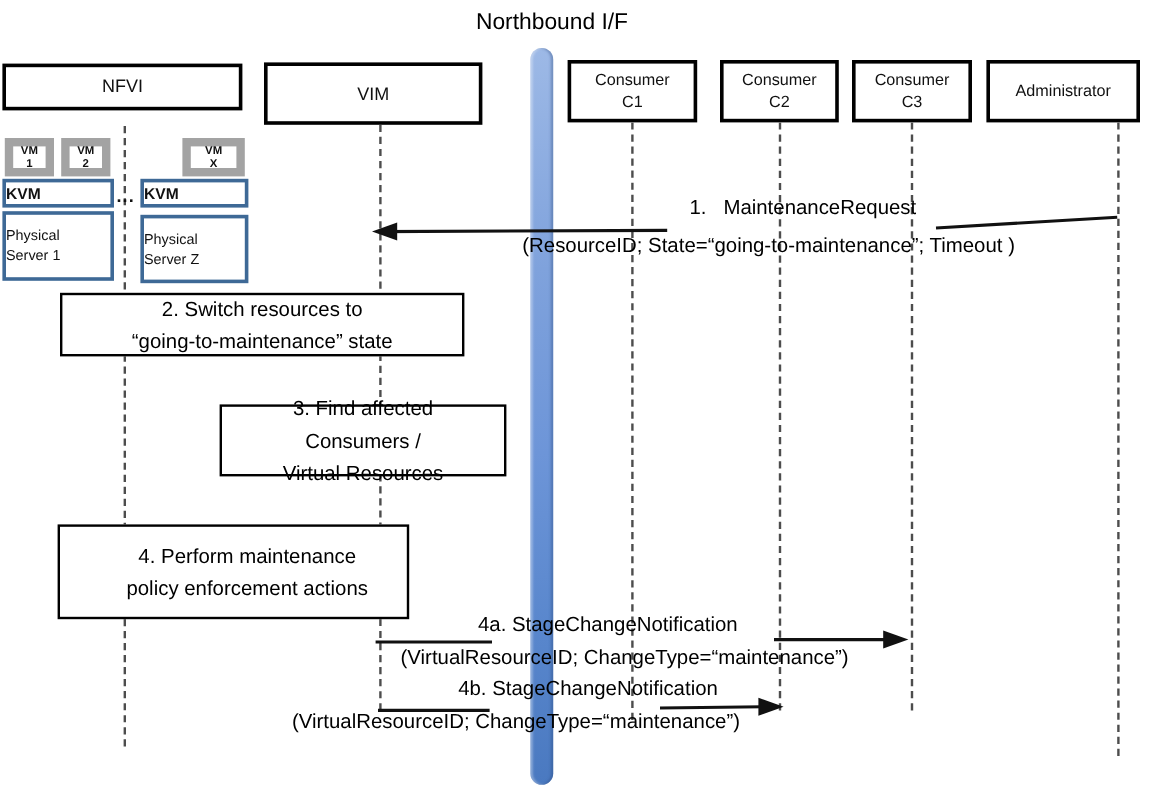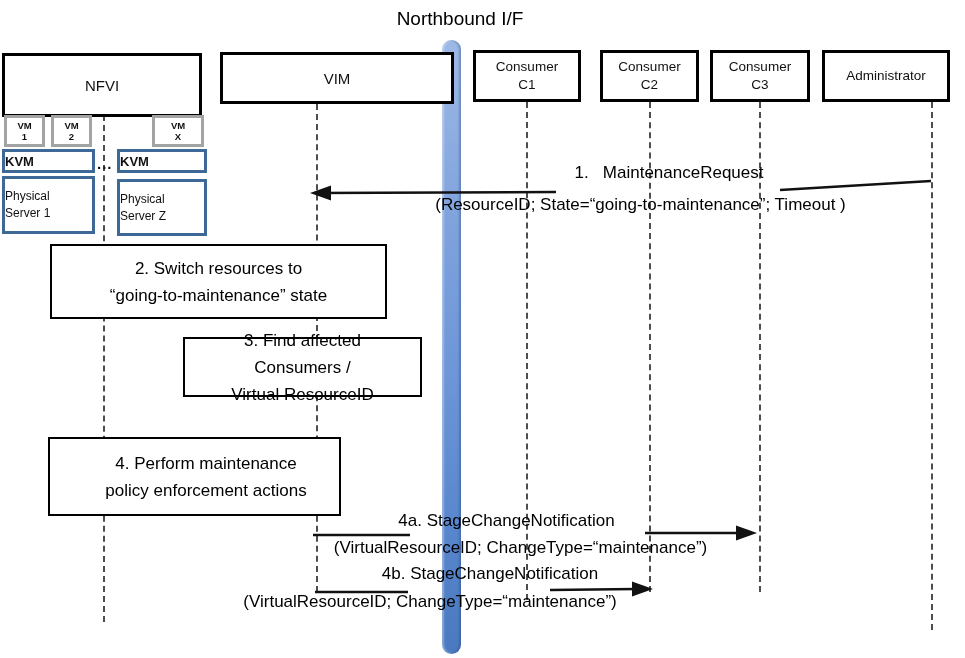--- a/index.html
+++ b/index.html
@@ -22,21 +22,21 @@
   }
   
   .actor {
     position:absolute; background:#fff; border:3px solid #000;
     display:flex; flex-direction:column; align-items:center; justify-content:center;
     text-align:center; font-size:15px; line-height:19px; box-sizing:border-box;
   }
   .actor.small { font-size:13.5px; line-height:18px; }
   
   .vmbox {
-    position:absolute; background:#fff; border:3px solid #a3a3a3; box-sizing:border-box;
+    position:absolute; background:#fff; border:7px solid #a3a3a3; box-sizing:border-box;
     display:flex; flex-direction:column; align-items:center; justify-content:center;
     font-size:9.5px; font-weight:700; line-height:11px; text-align:right;
   }
   .bluebox {
     position:absolute; background:#fff; border:3px solid #3e6996; box-sizing:border-box;
     display:flex; flex-direction:column; align-items:flex-start; justify-content:center;
     text-align:center; font-weight:700;
   }
   .kvm { font-size:13px; }
   .ps  { font-size:12px; line-height:17px; font-weight:400; }
@@ -61,24 +61,24 @@
 
   <div class="lifeline" style="left:103px; top:105px; height:517px;"></div>
   <div class="lifeline" style="left:316px; top:104px; height:488px;"></div>
   <div class="lifeline" style="left:526px; top:102px; height:498px;"></div>
   <div class="lifeline" style="left:649px; top:102px; height:490px;"></div>
   <div class="lifeline" style="left:759px; top:102px; height:490px;"></div>
   <div class="lifeline" style="left:931px; top:102px; height:528px;"></div>
 
   <div class="ifbar"></div>
 
-  <div class="actor" style="left:2px; top:53px; width:200px; height:64px;">
+  <div class="actor" style="left:2px; top:53px; width:200px; height:39px;">
     <span>NFVI</span>
   </div>
-  <div class="actor" style="left:220px; top:52px; width:234px; height:52px;">
+  <div class="actor" style="left:220px; top:52px; width:182px; height:52px;">
     <span>VIM</span>
   </div>
   <div class="actor small" style="left:473px; top:50px; width:108px; height:52px;">
     <span>Consumer</span>
     <span>C1</span>
   </div>
   <div class="actor small" style="left:600px; top:50px; width:99px; height:52px;">
     <span>Consumer</span>
     <span>C2</span>
   </div>
@@ -113,28 +113,28 @@
   </div>
   <div class="bluebox ps" style="left:2px; top:176px; width:93px; height:58px;">
     <span>Physical</span>
     <span>Server 1</span>
   </div>
   <div class="bluebox ps" style="left:117px; top:179px; width:90px; height:57px;">
     <span>Physical</span>
     <span>Server Z</span>
   </div>
 
-  <div class="stepbox" style="left:50px; top:244px; width:337px; height:75px;">
+  <div class="stepbox" style="left:50px; top:244px; width:337px; height:53px;">
     <span>2. Switch resources to</span>
     <span>“going-to-maintenance” state</span>
   </div>
   <div class="stepbox" style="left:183px; top:337px; width:239px; height:60px;justify-content:center;">
     <span>3. Find affected</span>
     <span>Consumers /</span>
-    <span>Virtual ResourceID</span>
+    <span>Virtual Resources</span>
   </div>
   <div class="stepbox" style="left:48px; top:437px; width:293px; height:79px;padding-left:23px;">
     <span>4. Perform maintenance</span>
     <span>policy enforcement actions</span>
   </div>
 
   <div class="msg" style="left:444px; top:162px; width:450px;">1.   MaintenanceRequest</div>
   <div class="msg" style="left:368px; top:194px; width:545px;">(ResourceID; State=“going-to-maintenance”; Timeout )</div>
 
   <div class="msg" style="left:384px; top:510px; width:245px;">4a. StageChangeNotification</div>

